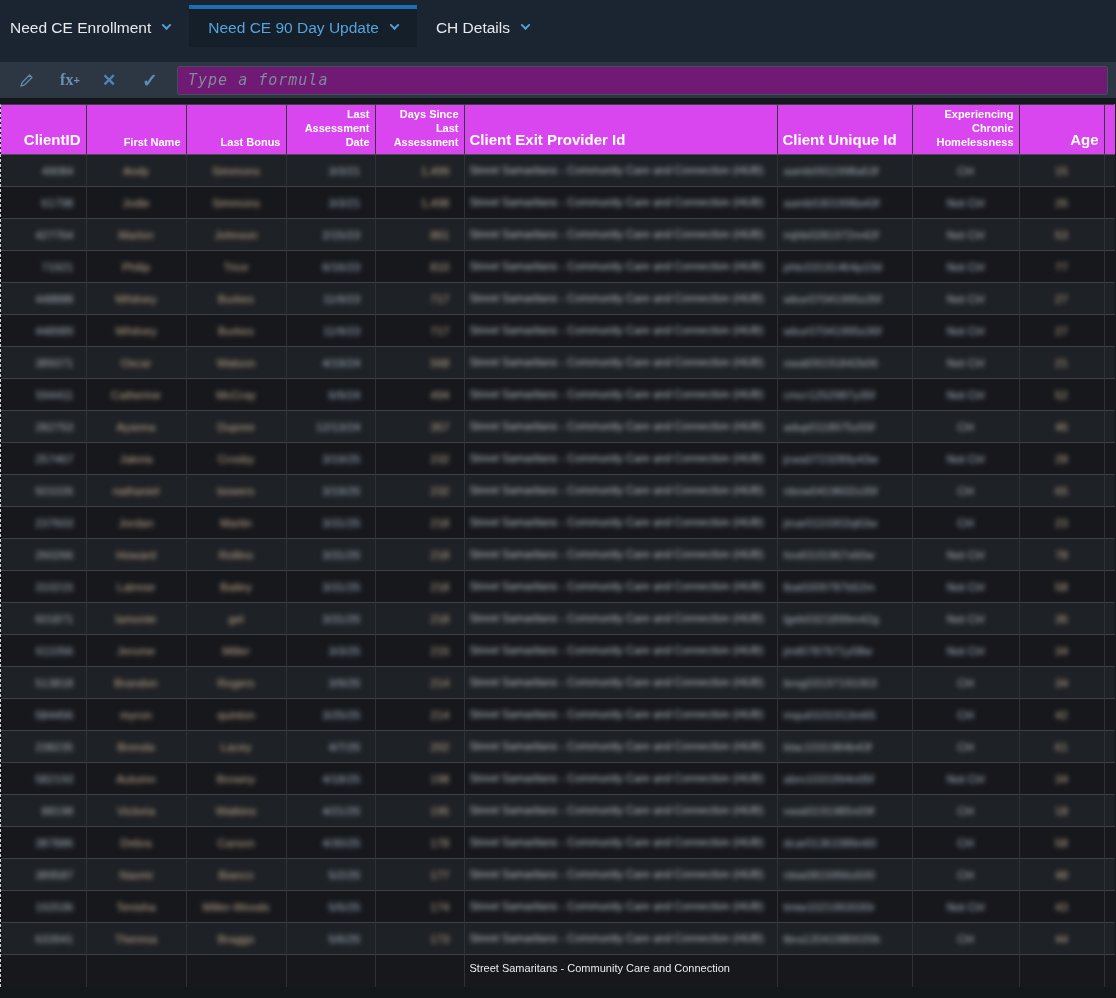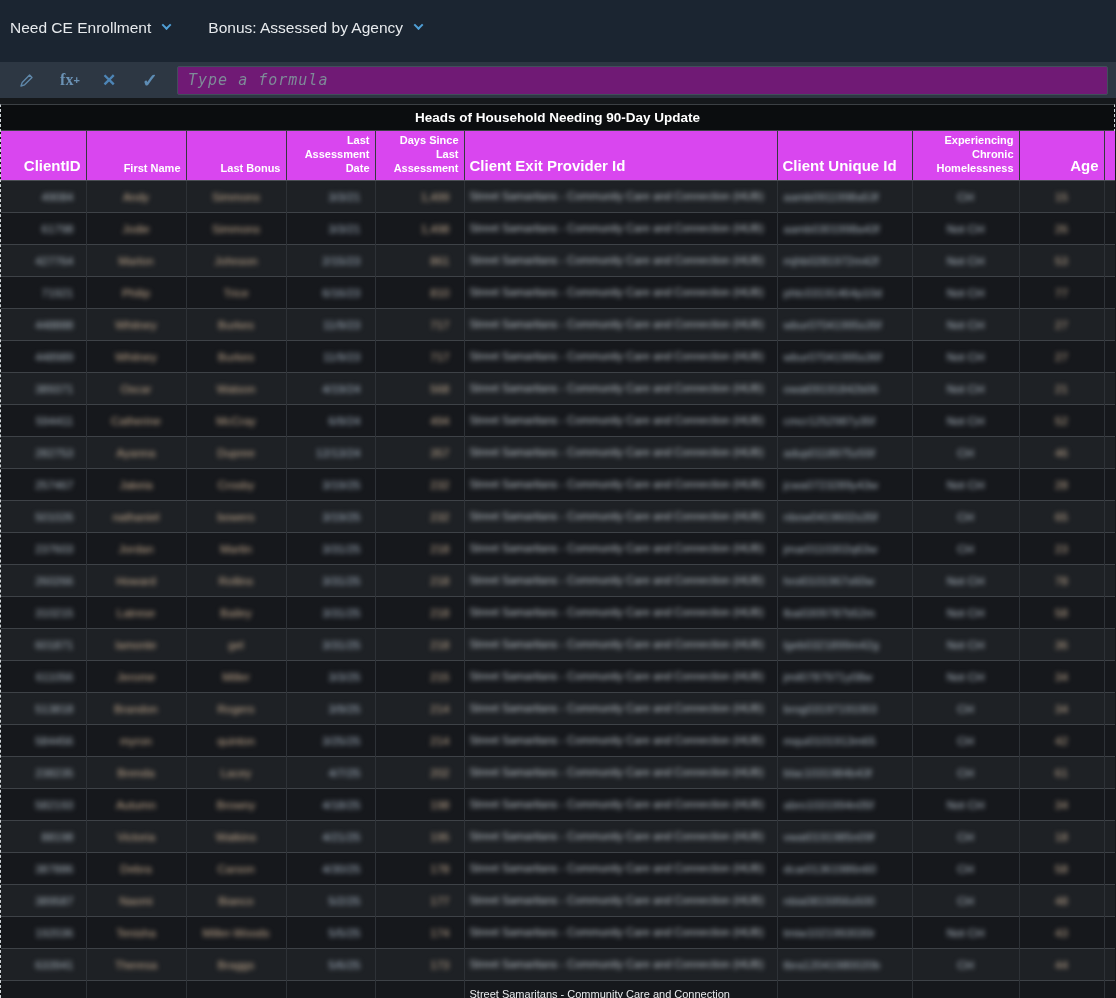--- a/index.html
+++ b/index.html
@@ -78,40 +78,43 @@
                       white-space:nowrap; }
 </style>
 </head>
 <body>
 
 <div class="tabbar">
   <div class="tab">
     <span>Need CE Enrollment</span>
     <span class="chev"></span>
   </div>
+  <div class="tab active">
+    <span>Need CE 90 Day Update</span>
+    <span class="chev"></span>
+  </div>
   <div class="tab">
-    <span>Bonus: Assessed by Agency</span>
+    <span>CH Details</span>
     <span class="chev"></span>
   </div>
 </div>
 
 <div class="formulabar">
   <span class="fb-icon fb-pencil">
     <svg width="17" height="17" viewBox="0 0 17 17" fill="none">
       <path d="M3 14 L4.2 10.4 L11.6 3 L14 5.4 L6.6 12.8 Z M11.6 3 L14 5.4" stroke="#5f87a9" stroke-width="1.4" stroke-linejoin="round"></path>
     </svg>
   </span>
   <span class="fb-icon fb-fx">fx<sup>+</sup></span>
   <span class="fb-icon fb-x">✕</span>
   <span class="fb-icon fb-check">✓</span>
   <input class="fb-input" type="text" placeholder="Type a formula" style="">
 </div>
 
 <div class="sheet">
-  <div class="sheet-title">Heads of Household Needing 90-Day Update</div>
   <table>
     <colgroup id="cols">
         <col style="width: 85px;">
         <col style="width: 100px;">
         <col style="width: 100px;">
         <col style="width: 89px;">
         <col style="width: 89px;">
         <col style="width: 313px;">
         <col style="width: 135px;">
         <col style="width: 107px;">

